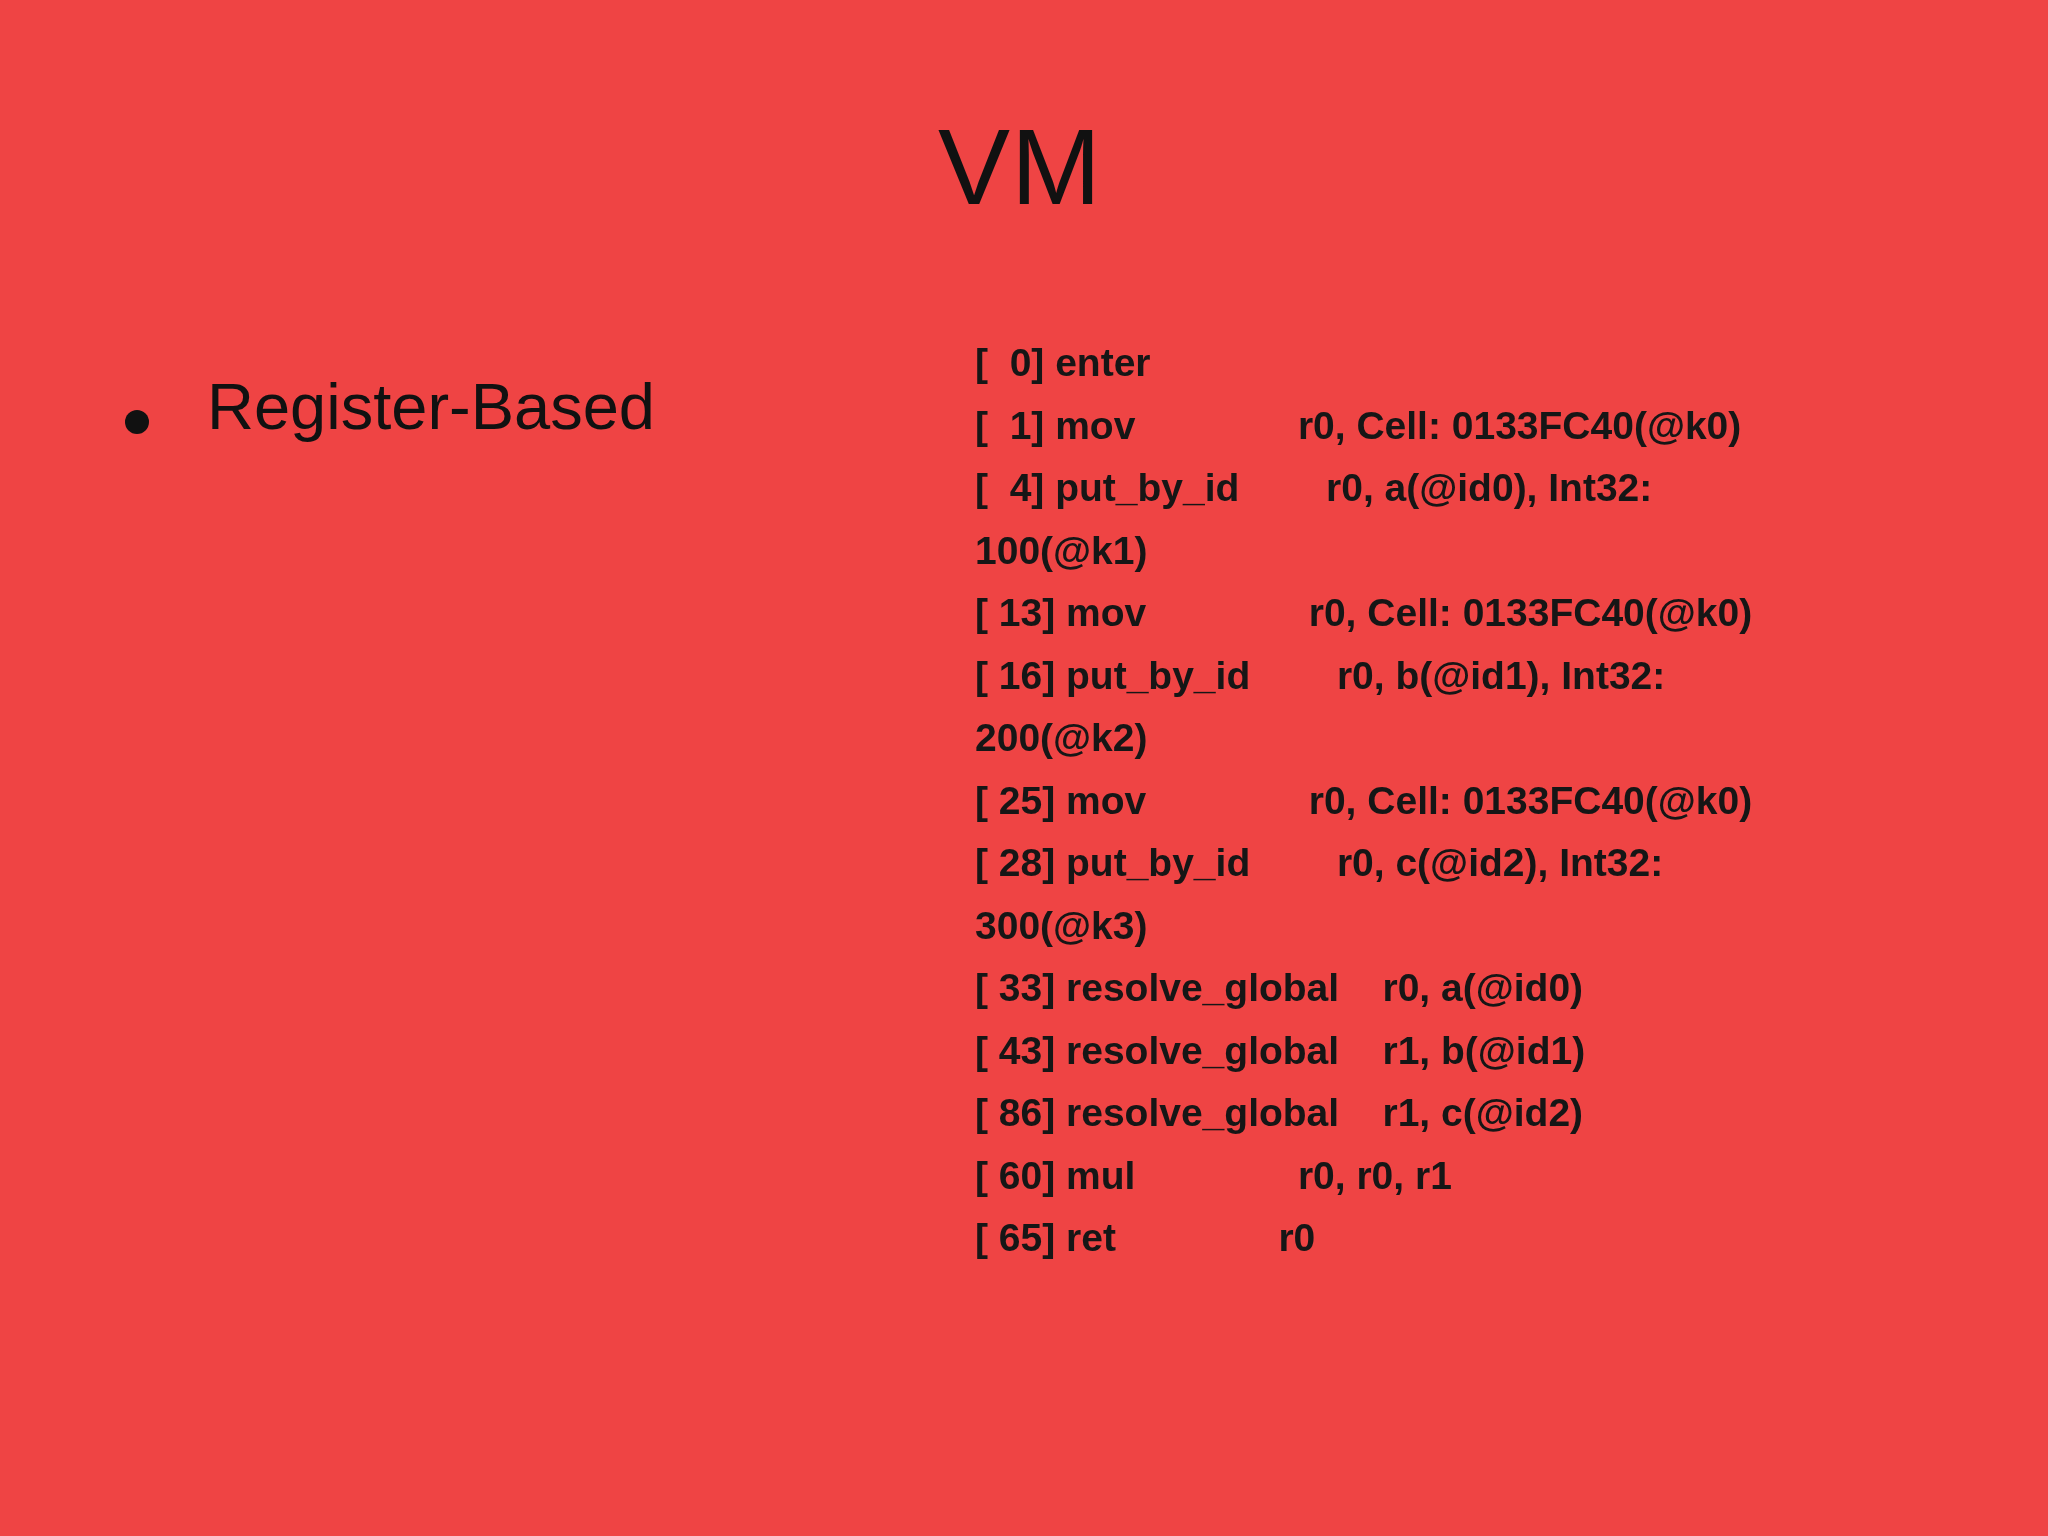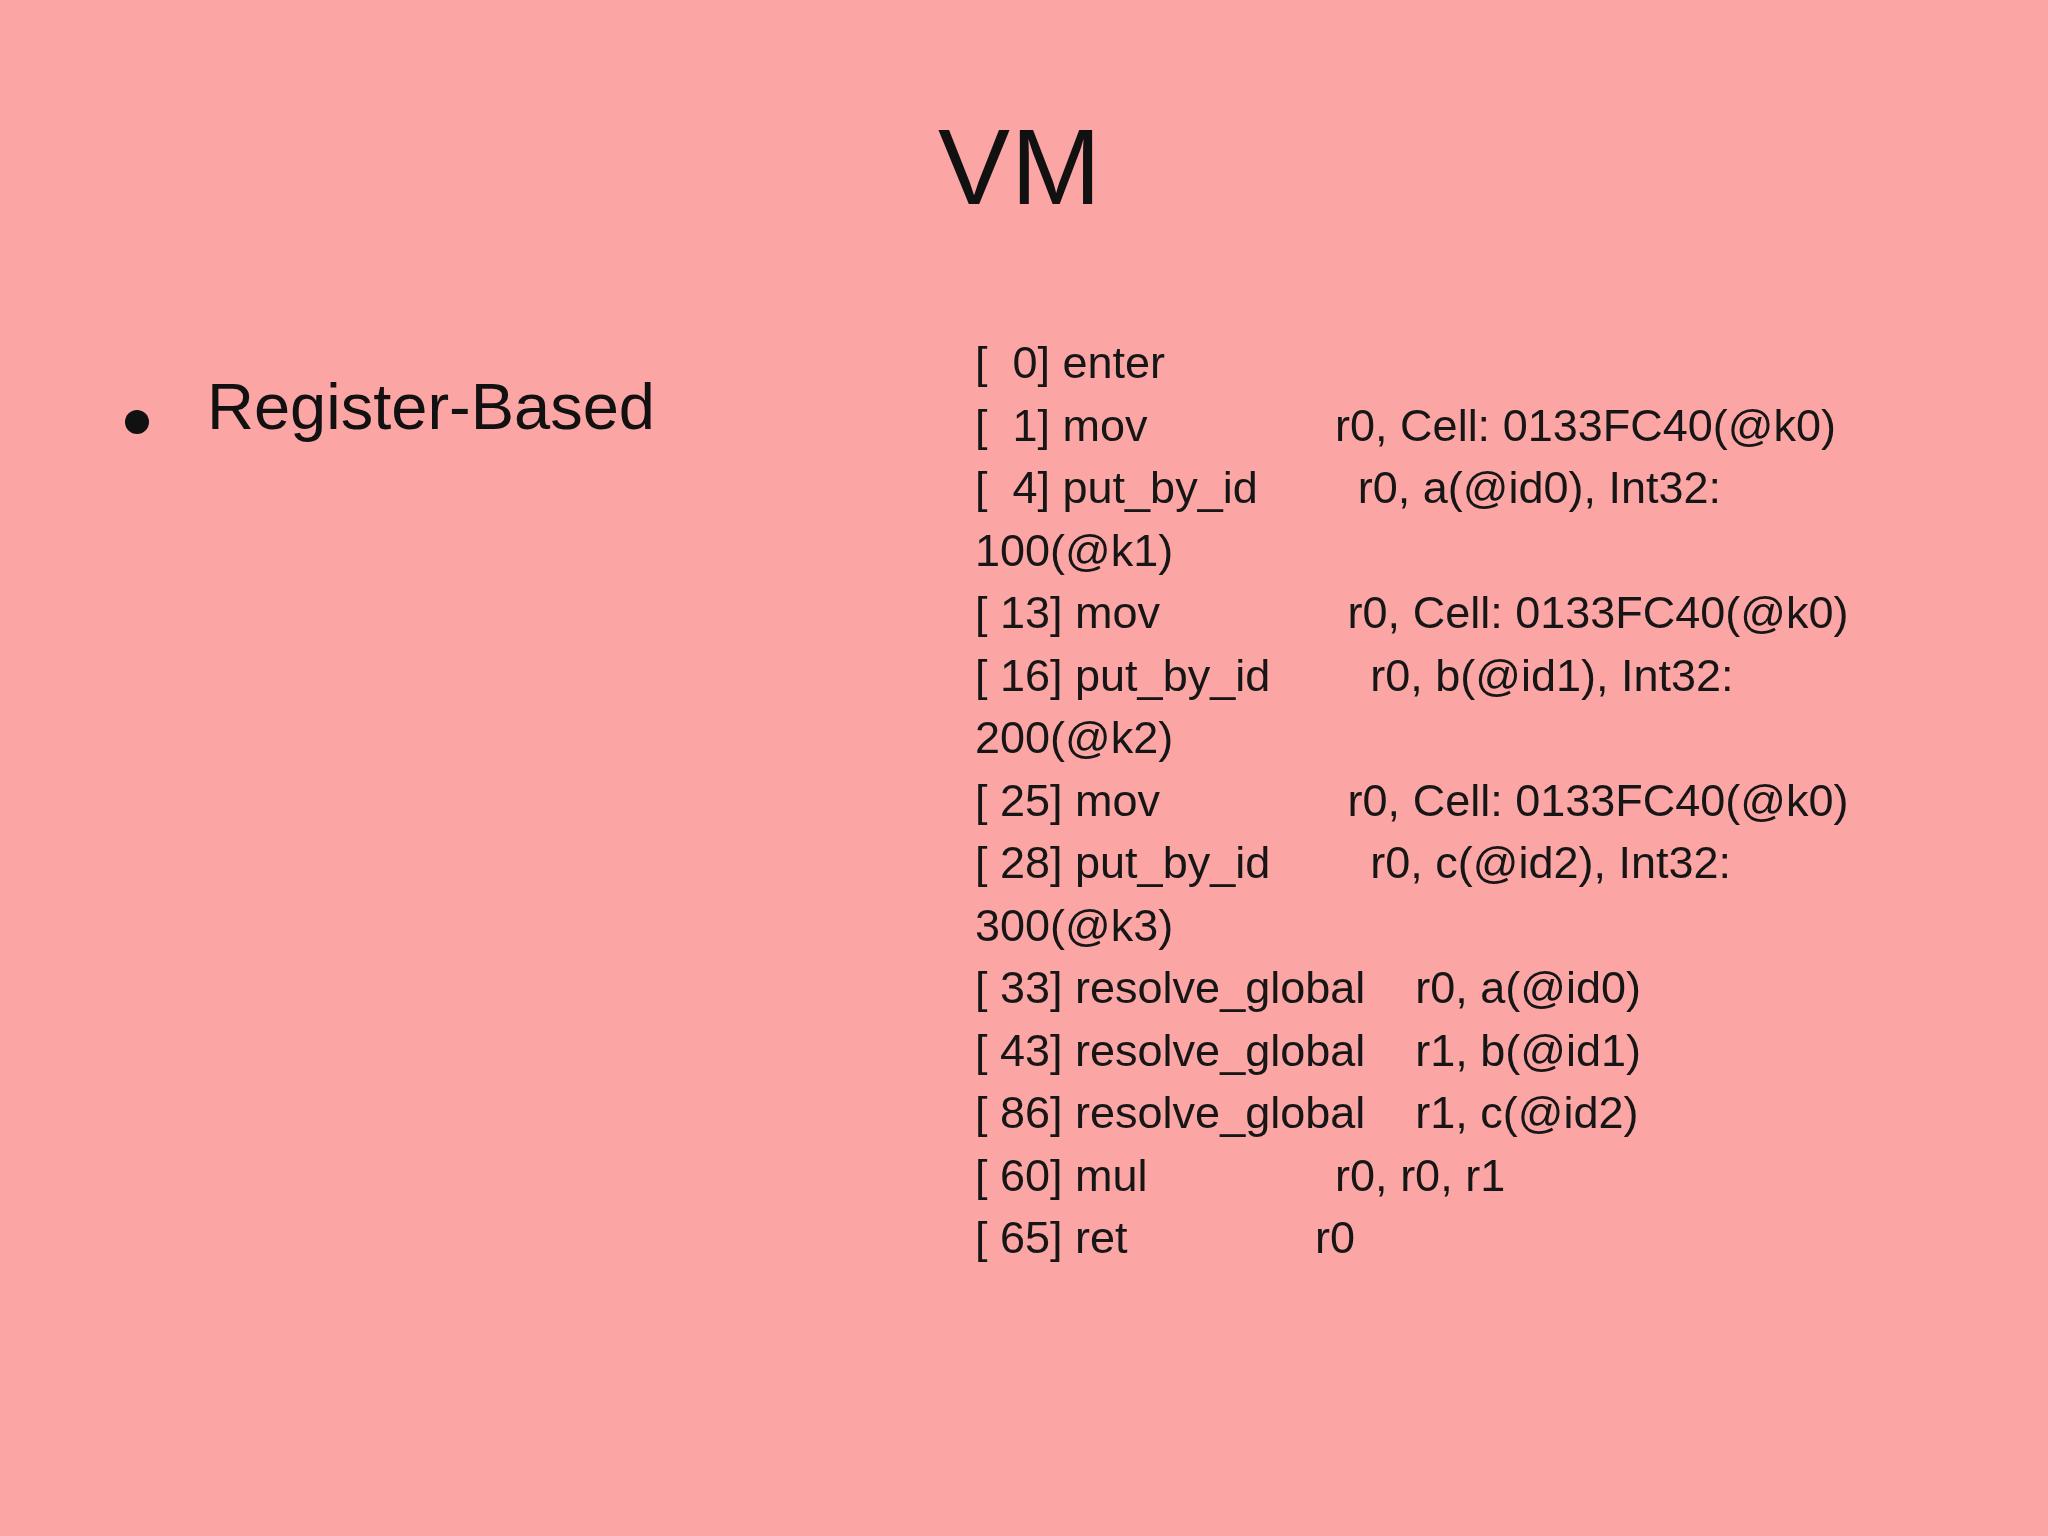--- a/index.html
+++ b/index.html
@@ -7,21 +7,21 @@
   body {
     background: #ffffff;
     font-family: "Liberation Sans", sans-serif;
     color: #141414;
     overflow: hidden;
   }
   .slide {
     position: relative;
     width: 2048px;
     height: 1536px;
-    background: #fca5a5;
+    background: #ef4444;
   }
   .slide-title {
     position: absolute;
     top: 104px;
     left: 0;
     width: 2040px;
     text-align: center;
     font-size: 108px;
     font-weight: 400;
     letter-spacing: 1px;
@@ -48,24 +48,24 @@
     font-weight: 400;
     line-height: 1.15;
     color: #111111;
     white-space: nowrap;
   }
   .bytecode-listing {
     position: absolute;
     left: 975px;
     top: 332px;
     width: 940px;
-    font-size: 45px;
+    font-size: 39px;
     line-height: 62.5px;
     color: #161616;
-    font-weight: 400;
+    font-weight: 700;
   }
   .code-line {
     white-space: pre;
     height: 62.5px;
   }
 </style>
 </head>
 <body>
 
 <div class="slide">

